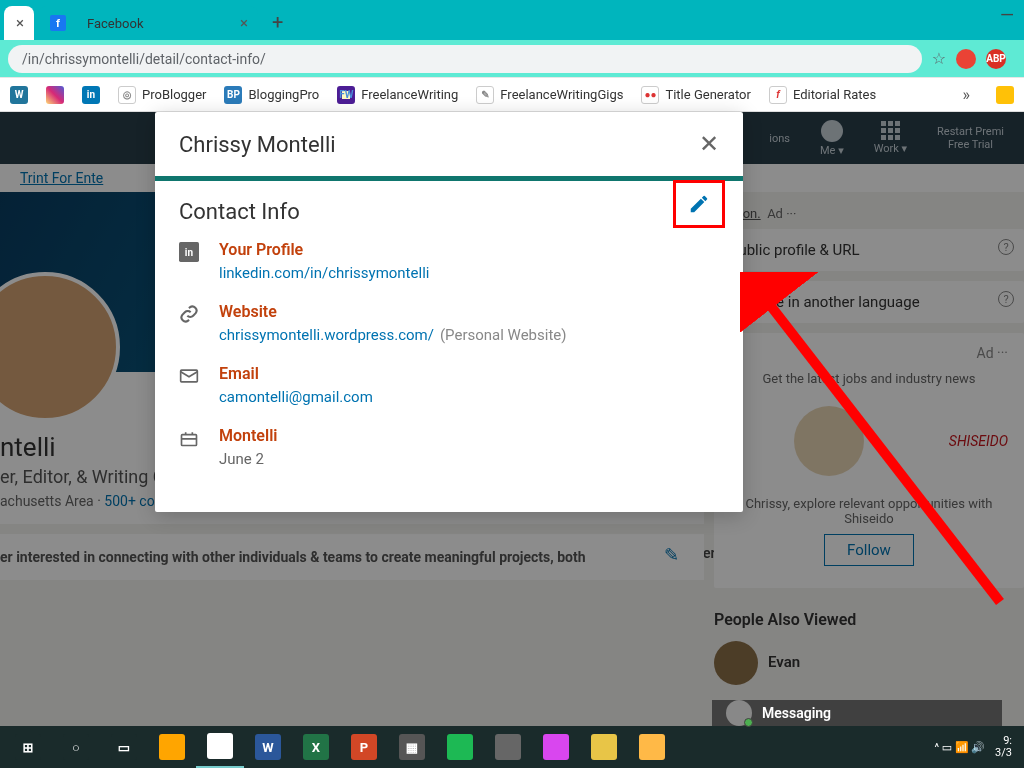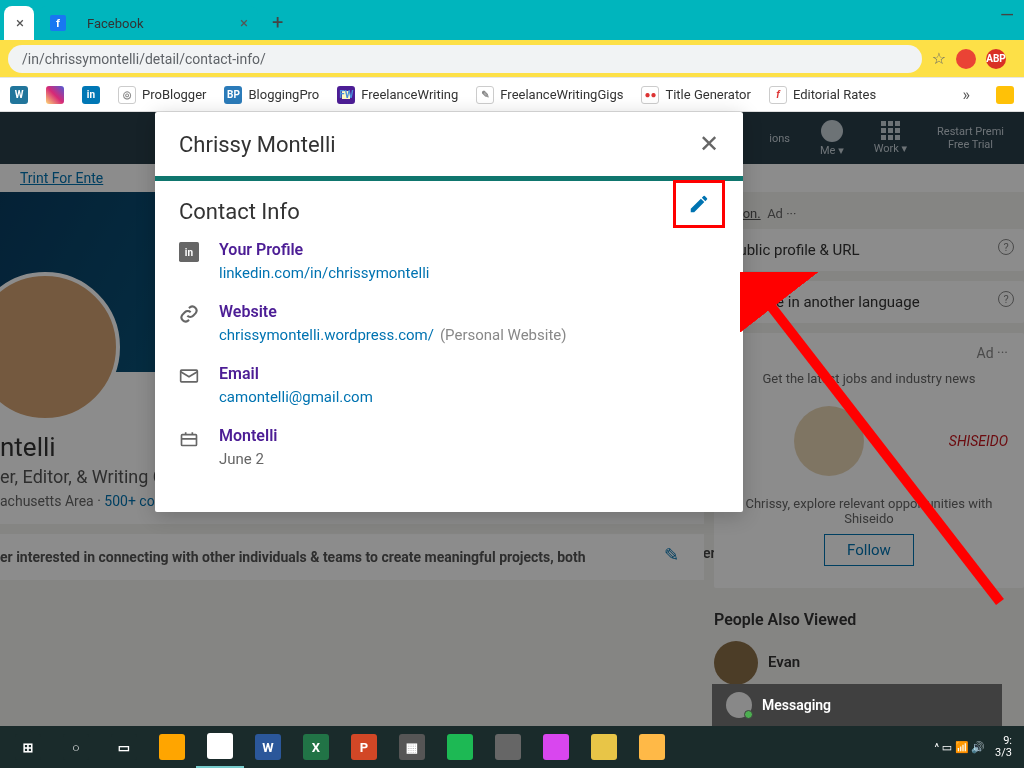--- a/index.html
+++ b/index.html
@@ -9,21 +9,21 @@
 .browser-tabs { height: 40px; background: #00B5BD; display: flex; align-items: flex-end; padding-left: 0; }
 .tab { height: 34px; background: #fff; border-radius: 8px 8px 0 0; display: flex; align-items: center; padding: 0 10px 0 12px; margin-left: 4px; gap: 8px; min-width: 30px; }
 .tab.inactive { background: #00B5BD; min-width: 220px; }
 .tab.inactive .tab-title { color: #333; }
 .tab-close { color: #555; font-size: 15px; cursor: pointer; }
 .tab-ico { width: 16px; height: 16px; background: #1877f2; border-radius: 2px; display:flex; align-items:center; justify-content:center; color:#fff; font-weight:bold; font-size:11px;}
 .tab-title { font-size: 13px; color: #333; margin-left: 13px; }
 .new-tab { color: #444; font-size: 20px; margin-left: 14px; margin-bottom: 6px; cursor:pointer; }
 .win-ctrl { position:absolute; right:10px; top:4px; color:#444; font-size:18px;}
 
-.url-bar { height: 38px; background: #fde047; display: flex; align-items: center; padding: 0 8px; border-bottom: 1px solid #e6e6e6; }
+.url-bar { height: 38px; background: #5eead4; display: flex; align-items: center; padding: 0 8px; border-bottom: 1px solid #e6e6e6; }
 .url-field { flex: 1; height: 28px; background: #f1f3f4; border-radius: 14px; display: flex; align-items: center; padding: 0 14px; font-size: 14px; color: #5f6368; }
 .url-icons { display:flex; align-items:center; gap:10px; padding:0 10px;}
 .url-star { color:#5f6368; font-size:16px;}
 .ext-ico { width:20px; height:20px; border-radius:50%; display:flex; align-items:center; justify-content:center; font-size:10px; color:#fff; font-weight:bold;}
 
 .bookmarks { height: 34px; background: #fff; display: flex; align-items: center; padding: 0 10px; gap: 18px; border-bottom: 1px solid #ddd; }
 .bm-item { display: flex; align-items: center; gap: 6px; font-size: 13px; color: #333; cursor:pointer;}
 .bm-ico { width: 18px; height: 18px; border-radius: 3px; display:flex; align-items:center; justify-content:center; font-size:10px; font-weight:bold; color:#fff;}
 .bm-more { margin-left: auto; color: #555; }
 
@@ -74,30 +74,30 @@
 .modal-title { font-size: 22px; color: #333; font-weight: 400; }
 .modal-close { font-size: 24px; color: #666; cursor: pointer; background:none; border:none;}
 .modal-body { padding: 18px 24px 24px; }
 .modal-body h2 { font-size: 22px; font-weight: 400; color: #333; margin-bottom: 16px; }
 .edit-btn { position: absolute; right: 24px; top: 74px; width: 40px; height: 36px; display:flex; align-items:center; justify-content:center; cursor:pointer;}
 .edit-btn svg { width: 22px; height: 22px; }
 .highlight { position:absolute; right:18px; top:68px; width:52px; height:48px; border:3px solid #ff0000; z-index:11;}
 .info-row { display: flex; gap: 18px; margin-bottom: 20px; }
 .info-ico { width: 22px; flex-shrink: 0; color: #666; display:flex; align-items:flex-start; padding-top:2px;}
 .info-ico svg { width:20px; height:20px; fill:#666;}
-.info-label { font-size: 16px; font-weight: 600; color: #4c1d95; margin-bottom: 4px; }
+.info-label { font-size: 16px; font-weight: 600; color: #c2410c; margin-bottom: 4px; }
 .info-val { font-size: 15px; color: #0073b1; }
 .info-val.plain { color: #666; }
 .info-note { color: #888; font-size:15px; margin-left:6px;}
 
 
 .arrow { position:absolute; top:160px; left:740px; width:280px; height:340px; z-index:12; pointer-events:none;}
 
 
-.messaging { position:absolute; right:22px; bottom:0; width:290px; height:42px; background:#404040; display:flex; align-items:center; padding:0 14px; gap:10px; z-index:20;}
+.messaging { position:absolute; right:22px; bottom:0; width:290px; height:26px; background:#404040; display:flex; align-items:center; padding:0 14px; gap:10px; z-index:20;}
 .msg-av{width:26px;height:26px;border-radius:50%;background:#888;position:relative;}
 .msg-status{position:absolute;bottom:-1px;right:-1px;width:9px;height:9px;background:#4caf50;border-radius:50%;border:1.5px solid #404040;}
 .msg-title{color:#fff;font-size:14px;font-weight:600;}
 
 
 .taskbar { position: absolute; bottom: 0; left: 0; right: 0; height: 42px; background: #1a2b2b; display: flex; align-items: center; padding: 0 4px; }
 .tb-item { width: 48px; height: 42px; display: flex; align-items: center; justify-content: center; cursor:pointer;}
 .tb-ico { width: 26px; height: 26px; border-radius: 3px; }
 .tb-tray { margin-left: auto; display:flex; align-items:center; gap:10px; padding-right:8px; color:#fff; font-size:11px;}
 .tb-time{text-align:right; line-height:1.1;}

